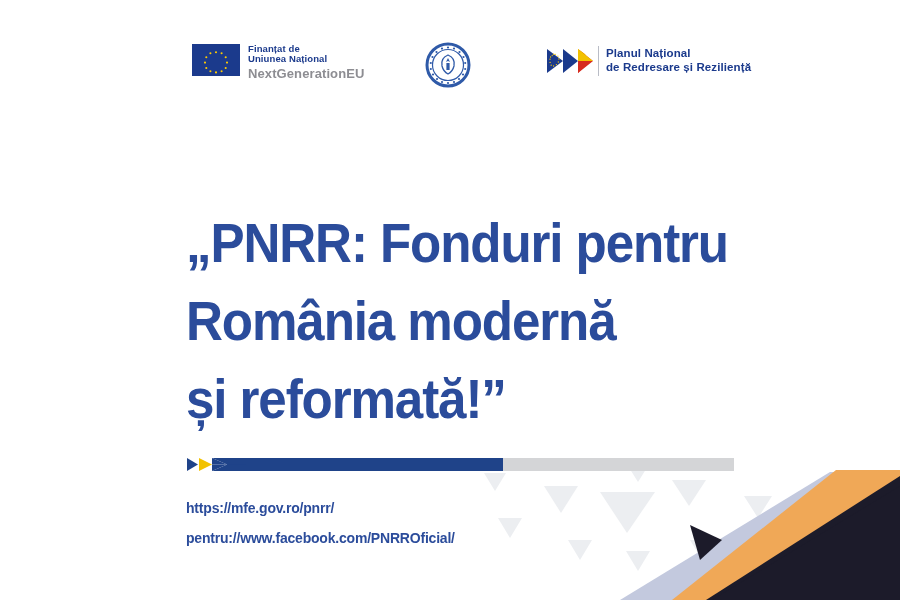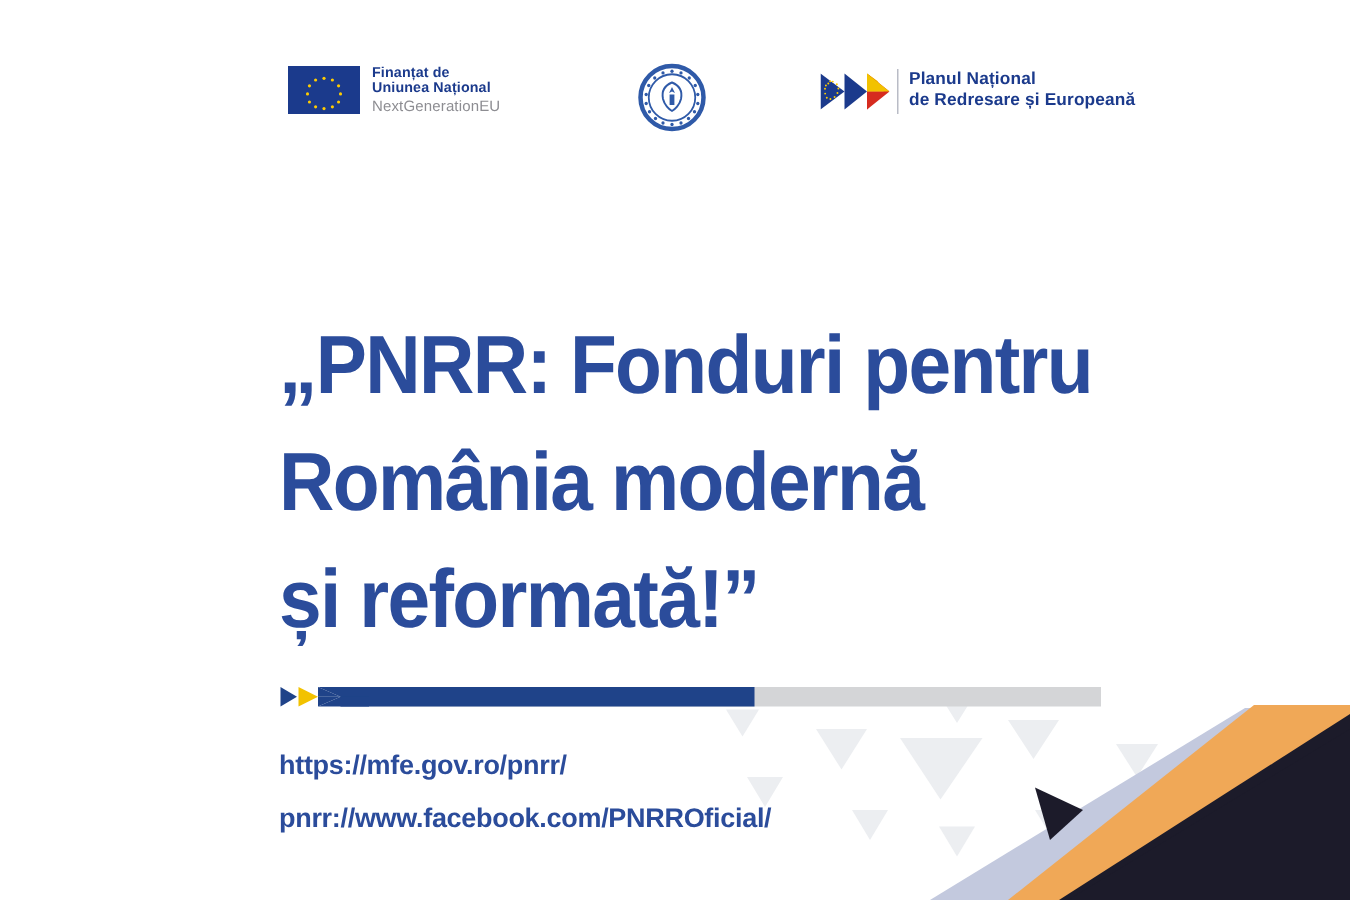--- a/index.html
+++ b/index.html
@@ -55,25 +55,26 @@
     line-height: 1.08;
   }
   .eu-line1, .eu-line2 {
     font-size: 9.5px;
     font-weight: bold;
     color: #1b3a8c;
     letter-spacing: 0.1px;
     white-space: nowrap;
   }
   .eu-line3 {
-    font-size: 10px;
+    font-size: 13px;
     color: #8d8d92;
     margin-top: 2px;
     white-space: nowrap;
     letter-spacing: 0.1px;
+    font-weight: bold;
   }
 
   .logo-gov {
     position: absolute;
     left: 425px;
     top: -2px;
     width: 46px;
     height: 46px;
   }
 
@@ -159,21 +160,21 @@
     height: 15px;
   }
 
   
   .urls {
     position: absolute;
     left: 186px;
     top: 500px;
   }
   .url-line {
-    font-size: 18px;
+    font-size: 14px;
     font-weight: bold;
     color: #2b4c9b;
     letter-spacing: -0.2px;
     margin-bottom: 14px;
     white-space: nowrap;
   }
 </style>
 </head>
 <body>
 
@@ -283,21 +284,21 @@
           <polygon points="16,2 16,26 31,14" fill="#1b3a8c"></polygon>
           <polygon points="31,2 31,14 42,14 38,7 31,2" fill="#f2c200"></polygon>
           <polygon points="31,14 31,26 42,14" fill="#d62b1f"></polygon>
           <polygon points="31,2 46,14 31,26 31,14 42,14" fill="#d62b1f"></polygon>
           <polygon points="31,2 46,14 31,14" fill="#f2c200"></polygon>
         </svg>
       </div>
       <div class="pnrr-rule"></div>
       <div class="pnrr-text">
         <div class="pnrr-line">Planul Național</div>
-        <div class="pnrr-line">de Redresare și Europeană</div>
+        <div class="pnrr-line">de Redresare și Reziliență</div>
       </div>
     </div>
   </div>
 
   <div class="headline">
     <div class="headline-line">„PNRR: Fonduri pentru</div>
     <div class="headline-line">România modernă</div>
     <div class="headline-line">și reformată!”</div>
   </div>
 
@@ -310,16 +311,16 @@
       <polygon points="26,1 26,14 41,7.5" fill="#ffffff"></polygon>
       <polygon points="26,1 41,7.5 26,7.5" fill="#1f4389"></polygon>
       <polygon points="26,14 41,7.5 26,7.5" fill="#1f4389"></polygon>
       <polygon points="26,1 41,7.5 60,7.5 60,1" fill="#1f4389"></polygon>
       <polygon points="26,14 41,7.5 60,7.5 60,14" fill="#1f4389"></polygon>
     </svg>
   </div>
 
   <div class="urls">
     <div class="url-line">https://mfe.gov.ro/pnrr/</div>
-    <div class="url-line">pnrr://www.facebook.com/PNRROficial/</div>
+    <div class="url-line">pentru://www.facebook.com/PNRROficial/</div>
   </div>
 
 </div>
 
 </body></html>

